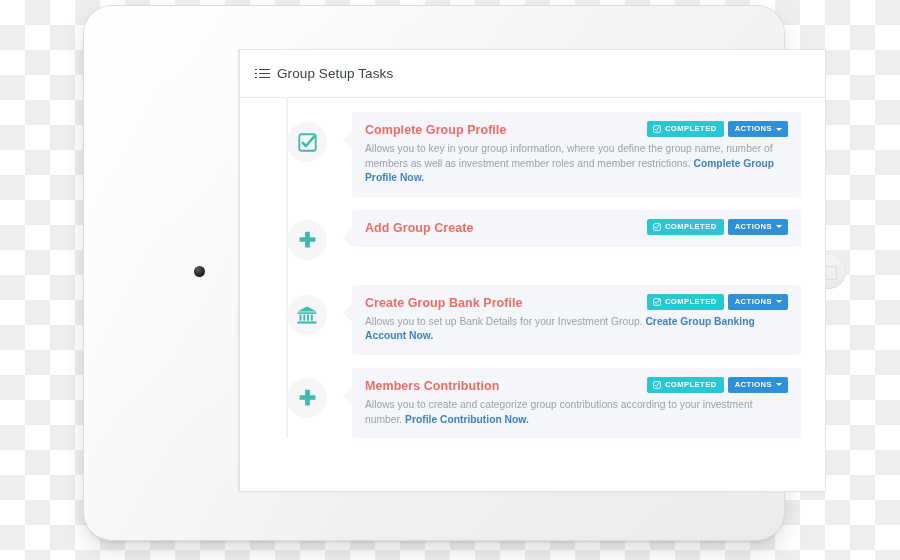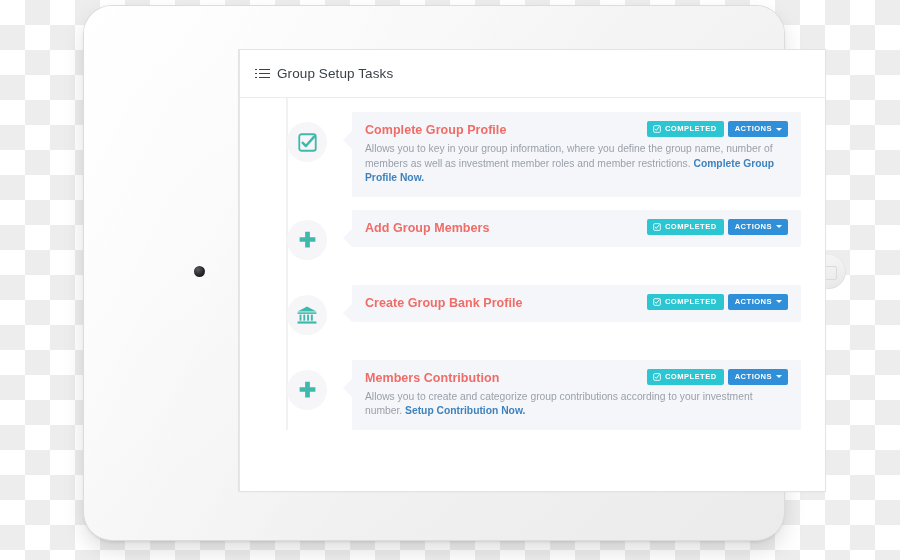--- a/index.html
+++ b/index.html
@@ -322,21 +322,21 @@
         </div>
 
         <div class="tl-item">
           <div class="tl-badge">
             <svg width="21" height="21" viewBox="0 0 24 24">
               <path d="M12 3 L12 21 M3 12 L21 12" fill="none" stroke="#3fb9ac" stroke-width="5.4" stroke-linecap="butt"></path>
             </svg>
           </div>
           <div class="tl-panel">
             <div class="tl-head">
-              <div class="tl-title">Add Group Members</div>
+              <div class="tl-title">Add Group Create</div>
               <div class="tl-controls">
                 <span class="badge-completed">
                   <svg width="8" height="8" viewBox="0 0 24 24">
                     <rect x="2" y="2" width="20" height="20" rx="3" fill="none" stroke="#ffffff" stroke-width="2.6"></rect>
                     <path d="M6.5 12.5 L10 16 L18.5 5.5" fill="none" stroke="#ffffff" stroke-width="3" stroke-linecap="round" stroke-linejoin="round"></path>
                   </svg>
                   <span>COMPLETED</span>
                 </span>
                 <button class="btn-actions">
                   <span>ACTIONS</span>
@@ -369,20 +369,23 @@
                     <path d="M6.5 12.5 L10 16 L18.5 5.5" fill="none" stroke="#ffffff" stroke-width="3" stroke-linecap="round" stroke-linejoin="round"></path>
                   </svg>
                   <span>COMPLETED</span>
                 </span>
                 <button class="btn-actions">
                   <span>ACTIONS</span>
                   <span class="caret"></span>
                 </button>
               </div>
             </div>
+            <div class="tl-body">
+              <span>Allows you to set up Bank Details for your Investment Group. </span><a href="#">Create Group Banking Account Now.</a>
+            </div>
           </div>
         </div>
 
         <div class="tl-item">
           <div class="tl-badge">
             <svg width="21" height="21" viewBox="0 0 24 24">
               <path d="M12 3 L12 21 M3 12 L21 12" fill="none" stroke="#3fb9ac" stroke-width="5.4" stroke-linecap="butt"></path>
             </svg>
           </div>
           <div class="tl-panel">
@@ -396,21 +399,21 @@
                   </svg>
                   <span>COMPLETED</span>
                 </span>
                 <button class="btn-actions">
                   <span>ACTIONS</span>
                   <span class="caret"></span>
                 </button>
               </div>
             </div>
             <div class="tl-body">
-              <span>Allows you to create and categorize group contributions according to your investment number. </span><a href="#">Setup Contribution Now.</a>
+              <span>Allows you to create and categorize group contributions according to your investment number. </span><a href="#">Profile Contribution Now.</a>
             </div>
           </div>
         </div>
 
       </div>
     </div>
   </div>
 </div>
 
 </body></html>

